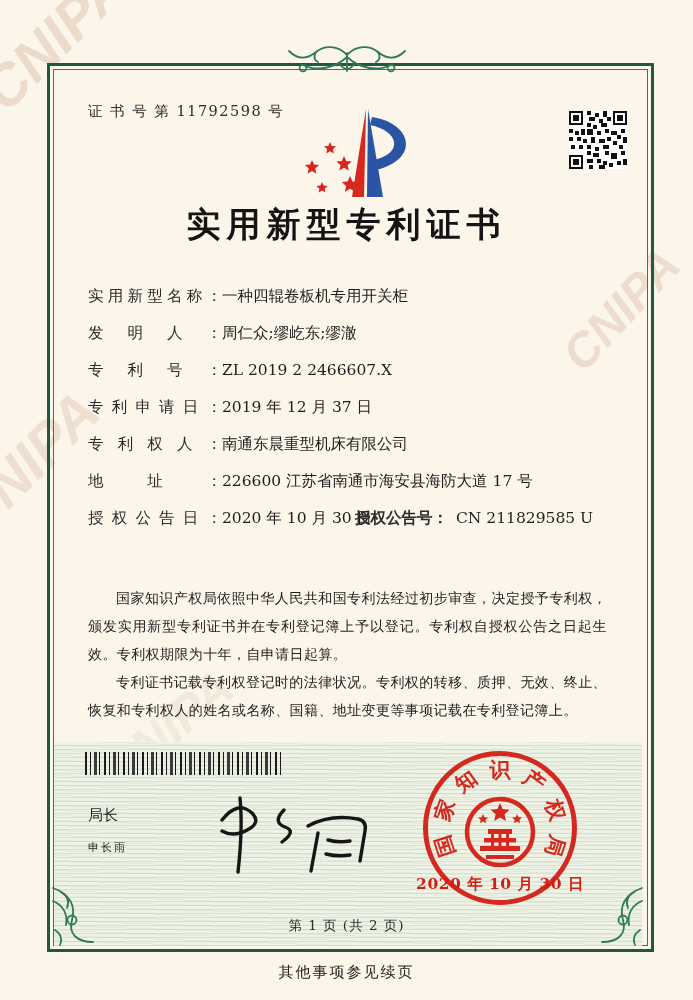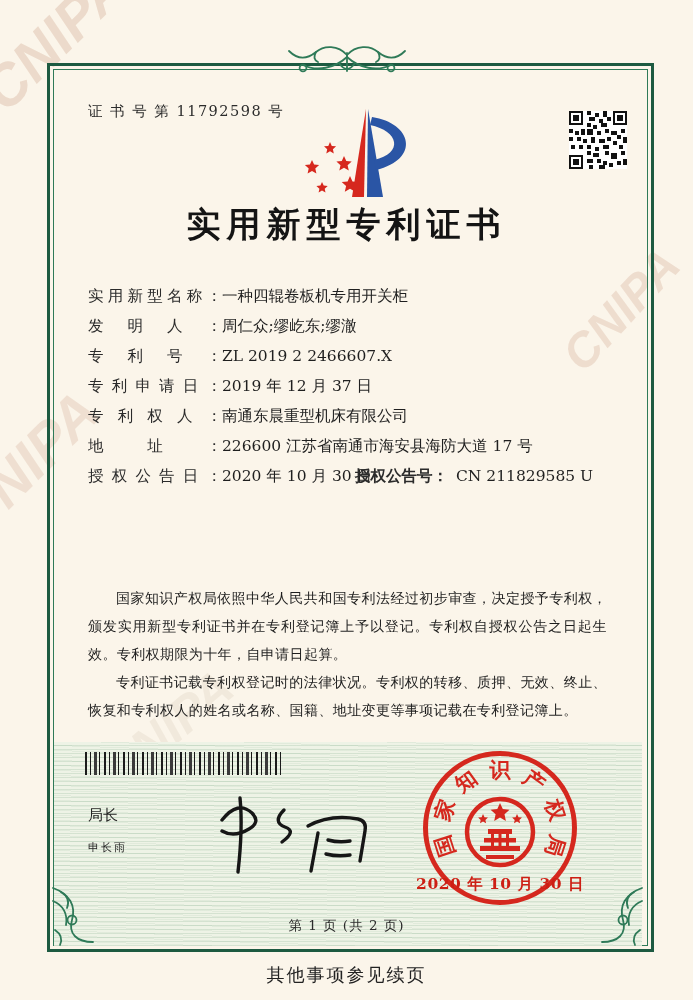--- a/index.html
+++ b/index.html
@@ -31,21 +31,21 @@
   }
   .content{position:absolute;inset:0;z-index:4;padding-left:32px;}
   .ornament{position:absolute;z-index:5;}
   .cert-no{position:absolute;left:88px;top:102px;font-size:14.5px;letter-spacing:1.5px;color:#2b2b2b;}
   .logo{position:absolute;left:292px;top:104px;width:152px;height:98px;}
   .qr{position:absolute;left:569px;top:111px;width:58px;height:58px;}
   .title{
     position:absolute;left:0;top:202px;width:100%;text-align:center;
     font-size:34px;font-weight:700;letter-spacing:6px;color:#141414;
   }
-  .fields{position:absolute;left:88px;top:286px;width:520px;display:flex;flex-direction:column;gap:10px;font-size:15.5px;line-height:20px;}
+  .fields{position:absolute;left:88px;top:286px;width:520px;display:flex;flex-direction:column;gap:17px;font-size:15.5px;line-height:20px;}
   .frow{position:relative;white-space:nowrap;}
   .flabel{display:inline-block;width:134px;text-align:justify;text-align-last:justify;color:#2b2b2b;}
   .fvalue{color:#1f1f1f;}
   .grant2{position:absolute;left:267px;top:0;}
   .grant2 .flabel2{margin-right:8px;color:#2b2b2b;font-weight:bold;}
   .paras{
     position:absolute;left:88px;top:584px;width:519px;
     font-size:14px;line-height:28px;text-align:justify;color:#1e1e1e;letter-spacing:.4px;
   }
   .paras p{margin:0;text-indent:2em;}
@@ -69,21 +69,21 @@
     position:absolute;left:50%;top:50%;color:#d5281e;font-weight:700;font-size:21px;
     transform:translate(-50%,-50%) rotate(var(--a)) translateY(-58px);
     font-family:"DejaVu Serif",serif;
   }
   .seal-emblem{position:absolute;left:50%;top:53%;transform:translate(-50%,-50%);}
   .seal-date{
     position:absolute;left:50%;top:118px;transform:translateX(-50%);
     color:#cd1f14;font-size:15.5px;font-weight:600;white-space:nowrap;letter-spacing:.5px;
   }
   .page-info{position:absolute;left:0;top:917px;width:100%;text-align:center;font-size:13.5px;color:#2b2b2b;letter-spacing:1px;}
-  .cont-note{position:absolute;left:0;top:963px;width:100%;text-align:center;font-size:18px;color:#222;letter-spacing:2px;}
+  .cont-note{position:absolute;left:0;top:963px;width:100%;text-align:center;font-size:15px;color:#222;letter-spacing:2px;}
 </style>
 </head>
 <body>
 
 <div class="page">
 
   <div class="wm wm1">CNIPA</div>
   <div class="wm wm2">CNIPA</div>
   <div class="wm wm3">CNIPA</div>
   <div class="wm wm4">CNIPA</div>

